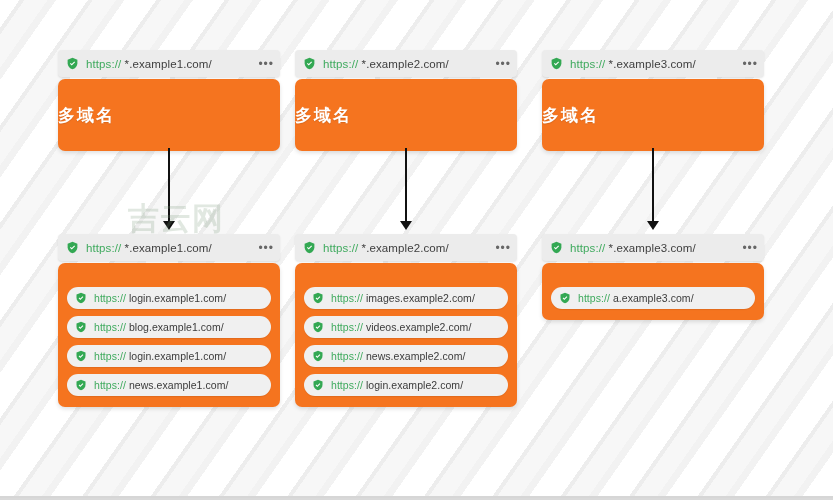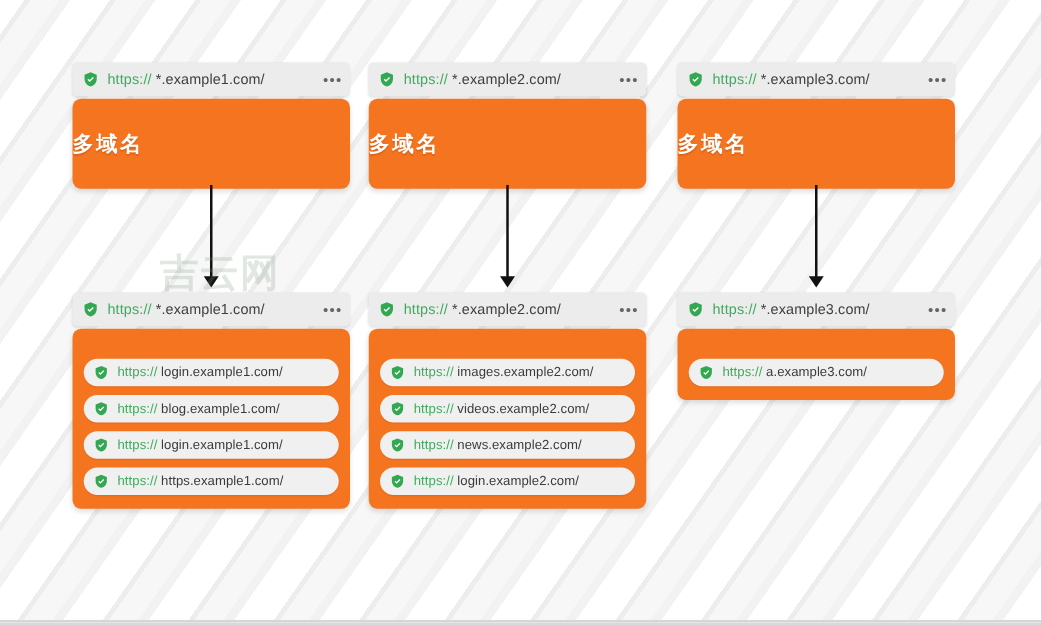--- a/index.html
+++ b/index.html
@@ -293,21 +293,21 @@
           </span>
         <span class="utext"><span class="sch">https://</span><span> login.example1.com/</span></span>
       </div>
       <div class="subitem">
         <span class="shield">
             <svg width="12" height="12" viewBox="0 0 24 24">
               <path d="M12 1.5 3 5v6.4c0 5.2 3.7 9.9 9 11.1 5.3-1.2 9-5.9 9-11.1V5l-9-3.5z" fill="#33A853"></path>
               <path d="M10.6 15.8 7.3 12.6l1.4-1.4 1.9 1.9 4.7-4.7 1.4 1.4-6.1 6z" fill="#ffffff"></path>
             </svg>
           </span>
-        <span class="utext"><span class="sch">https://</span><span> https.example1.com/</span></span>
+        <span class="utext"><span class="sch">https://</span><span> news.example1.com/</span></span>
       </div>
     </div>
   </div>
 
   <div class="group g2">
     <div class="urlbar">
       <span class="shield">
         <svg width="13" height="13" viewBox="0 0 24 24">
             <path d="M12 1.5 3 5v6.4c0 5.2 3.7 9.9 9 11.1 5.3-1.2 9-5.9 9-11.1V5l-9-3.5z" fill="#33A853"></path>
             <path d="M10.6 15.8 7.3 12.6l1.4-1.4 1.9 1.9 4.7-4.7 1.4 1.4-6.1 6z" fill="#ffffff"></path>

